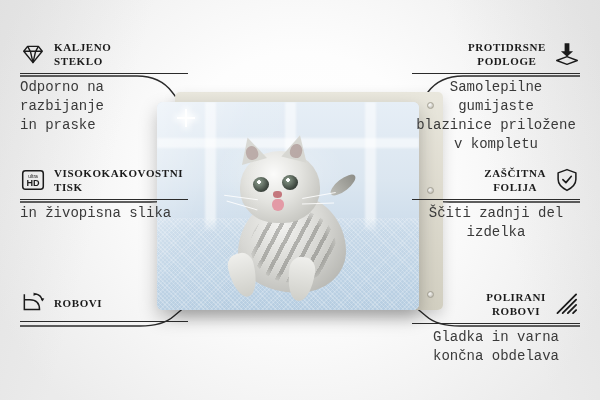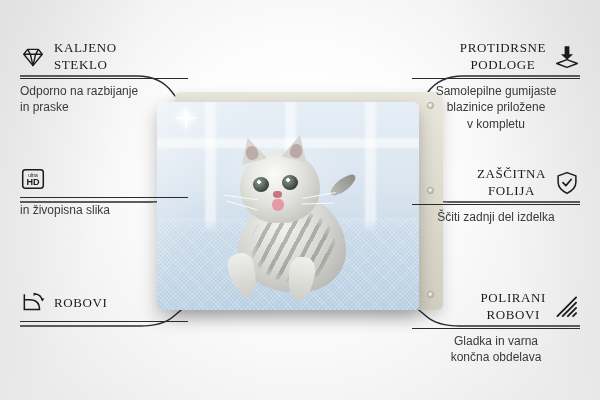--- a/index.html
+++ b/index.html
@@ -96,24 +96,24 @@
     box-shadow:0 0 6px 2px rgba(255,255,255,.9);}
   .sparkle::before{width:18px;height:2px;transform:translate(-50%,-50%);}
   .sparkle::after{width:2px;height:18px;transform:translate(-50%,-50%);}
 
   
   .feature{position:absolute;width:168px;}
   .feature.left{text-align:left;}
   .feature.right{text-align:center;}
   .f-head{display:flex;align-items:center;gap:8px;}
   .feature.right .f-head{flex-direction:row-reverse;}
-  .f-title{font-family:"Liberation Serif",serif;font-weight:normal;font-size:13px;letter-spacing:.6px;
+  .f-title{font-family:"Liberation Serif",serif;font-weight:bold;font-size:11px;letter-spacing:.6px;
     color:#1b1b1b;line-height:1.28;text-transform:uppercase;}
   .f-rule{height:1px;background:#2b2b2b;margin:5px 0 4px;}
-  .f-desc{font-family:Liberation Sans, sans-serif;font-size:12px;color:#3a3a3a;line-height:1.35;}
+  .f-desc{font-family:Liberation Mono, monospace;font-size:14px;color:#3a3a3a;line-height:1.35;}
   .f-icon{width:26px;height:26px;flex:0 0 26px;display:block;}
 
   .pos-tl{left:20px;top:40px;}
   .pos-ml{left:20px;top:166px;}
   .pos-bl{left:20px;top:290px;}
   .pos-tr{left:412px;top:40px;}
   .pos-mr{left:412px;top:166px;}
   .pos-br{left:412px;top:290px;}
 </style>
 </head>
@@ -202,20 +202,24 @@
     </div>
   </div>
 
   <div class="feature left pos-ml">
     <div class="f-head">
       <svg class="f-icon" viewBox="0 0 24 24">
         <rect x="2.5" y="3.5" width="19" height="17" rx="2.5" fill="none" stroke="#1b1b1b" stroke-width="1.4"></rect>
         <text x="12" y="10.2" text-anchor="middle" font-family="Liberation Sans, sans-serif" font-size="4.6" fill="#1b1b1b">ultra</text>
         <text x="12" y="17.6" text-anchor="middle" font-family="Liberation Sans, sans-serif" font-size="8.4" font-weight="bold" fill="#1b1b1b">HD</text>
       </svg>
+      <div class="f-title">
+        <div>VISOKOKAKOVOSTNI</div>
+        <div>TISK</div>
+      </div>
     </div>
     <div class="f-rule"></div>
     <div class="f-desc">
       <div>in živopisna slika</div>
     </div>
   </div>
 
   <div class="feature left pos-bl">
     <div class="f-head">
       <svg class="f-icon" viewBox="0 0 24 24">

